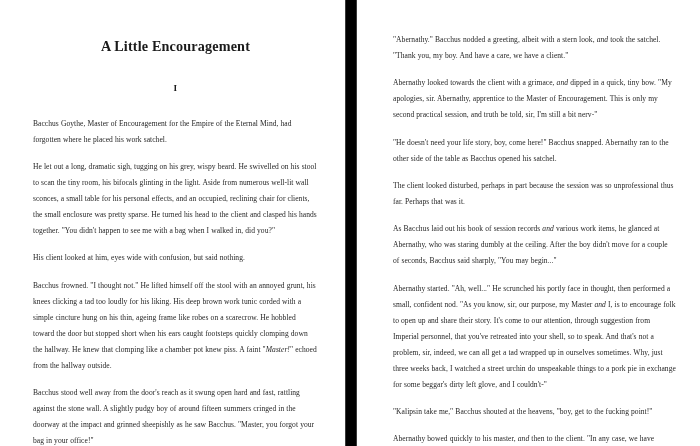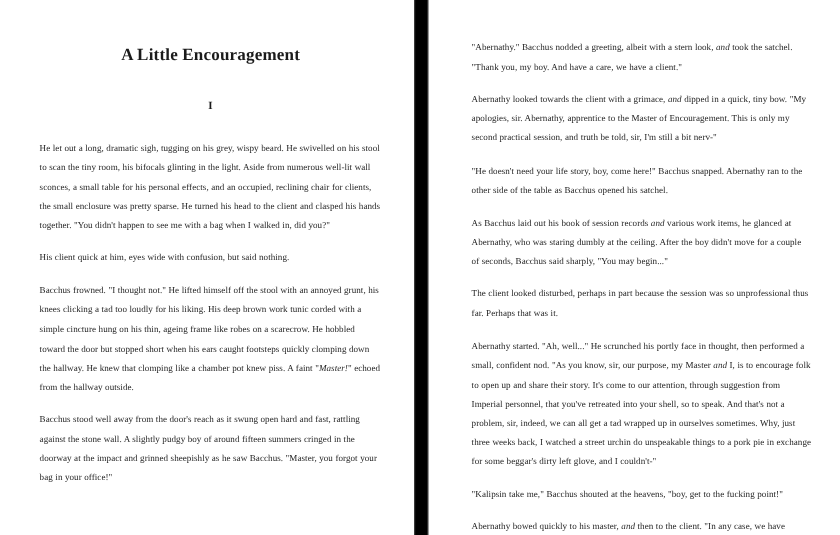--- a/index.html
+++ b/index.html
@@ -12,21 +12,21 @@
     height: 446px;
     overflow: hidden;
     font-family: "Liberation Serif", "DejaVu Serif", serif;
     color: #1b1b1b;
   }
   .spread {
     position: relative;
     width: 700px;
     height: 446px;
     display: flex;
-    background: #000000;
+    background: #eab308;
   }
   .page {
     position: relative;
     height: 446px;
     background: #ffffff;
     box-sizing: border-box;
   }
   .page-left {
     width: 345px;
     padding: 26px 27px 10px 33px;
@@ -80,35 +80,36 @@
 </style>
 </head>
 <body>
 
 <div class="spread">
 
   <div class="page page-left">
     <h1 class="chapter-title">A Little Encouragement</h1>
     <div class="section-number">I</div>
     <div class="body-text">
+      <p class="para">Bacchus Goythe, Master of Encouragement for the Empire of the Eternal Mind, had forgotten where he placed his work satchel.</p>
       <p class="para">He let out a long, dramatic sigh, tugging on his grey, wispy beard. He swivelled on his stool to scan the tiny room, his bifocals glinting in the light. Aside from numerous well-lit wall sconces, a small table for his personal effects, and an occupied, reclining chair for clients, the small enclosure was pretty sparse. He turned his head to the client and clasped his hands together. "You didn't happen to see me with a bag when I walked in, did you?"</p>
-      <p class="para">His client quick at him, eyes wide with confusion, but said nothing.</p>
+      <p class="para">His client looked at him, eyes wide with confusion, but said nothing.</p>
       <p class="para">Bacchus frowned. "I thought not." He lifted himself off the stool with an annoyed grunt, his knees clicking a tad too loudly for his liking. His deep brown work tunic corded with a simple cincture hung on his thin, ageing frame like robes on a scarecrow. He hobbled toward the door but stopped short when his ears caught footsteps quickly clomping down the hallway. He knew that clomping like a chamber pot knew piss. A faint "<em>Master!</em>" echoed from the hallway outside.</p>
       <p class="para">Bacchus stood well away from the door's reach as it swung open hard and fast, rattling against the stone wall. A slightly pudgy boy of around fifteen summers cringed in the doorway at the impact and grinned sheepishly as he saw Bacchus. "Master, you forgot your bag in your office!"</p>
     </div>
   </div>
 
   <div class="gutter"></div>
 
   <div class="page page-right">
     <div class="body-text">
       <p class="para">"Abernathy." Bacchus nodded a greeting, albeit with a stern look,<em> and </em>took the satchel. "Thank you, my boy. And have a care, we have a client."</p>
       <p class="para">Abernathy looked towards the client with a grimace,<em> and </em>dipped in a quick, tiny bow. "My apologies, sir. Abernathy, apprentice to the Master of Encouragement. This is only my second practical session, and truth be told, sir, I'm still a bit nerv-"</p>
       <p class="para">"He doesn't need your life story, boy, come here!" Bacchus snapped. Abernathy ran to the other side of the table as Bacchus opened his satchel.</p>
+      <p class="para">The client looked disturbed, perhaps in part because the session was so unprofessional thus far. Perhaps that was it.</p>
       <p class="para">As Bacchus laid out his book of session records<em> and </em>various work items, he glanced at Abernathy, who was staring dumbly at the ceiling. After the boy didn't move for a couple of seconds, Bacchus said sharply, "You may begin..."</p>
-      <p class="para">The client looked disturbed, perhaps in part because the session was so unprofessional thus far. Perhaps that was it.</p>
       <p class="para">Abernathy started. "Ah, well..." He scrunched his portly face in thought, then performed a small, confident nod. "As you know, sir, our purpose, my Master<em> and </em>I, is to encourage folk to open up and share their story. It's come to our attention, through suggestion from Imperial personnel, that you've retreated into your shell, so to speak. And that's not a problem, sir, indeed, we can all get a tad wrapped up in ourselves sometimes. Why, just three weeks back, I watched a street urchin do unspeakable things to a pork pie in exchange for some beggar's dirty left glove, and I couldn't-"</p>
       <p class="para">"Kalipsin take me," Bacchus shouted at the heavens, "boy, get to the fucking point!"</p>
       <p class="para">Abernathy bowed quickly to his master,<em> and </em>then to the client. "In any case, we have special methods and techniques that have been proven to work, backed by numerous studies from the University of Carreg and the philosophers at the Imperial Academy at</p>
     </div>
   </div>
 
 </div>
 
 </body></html>

